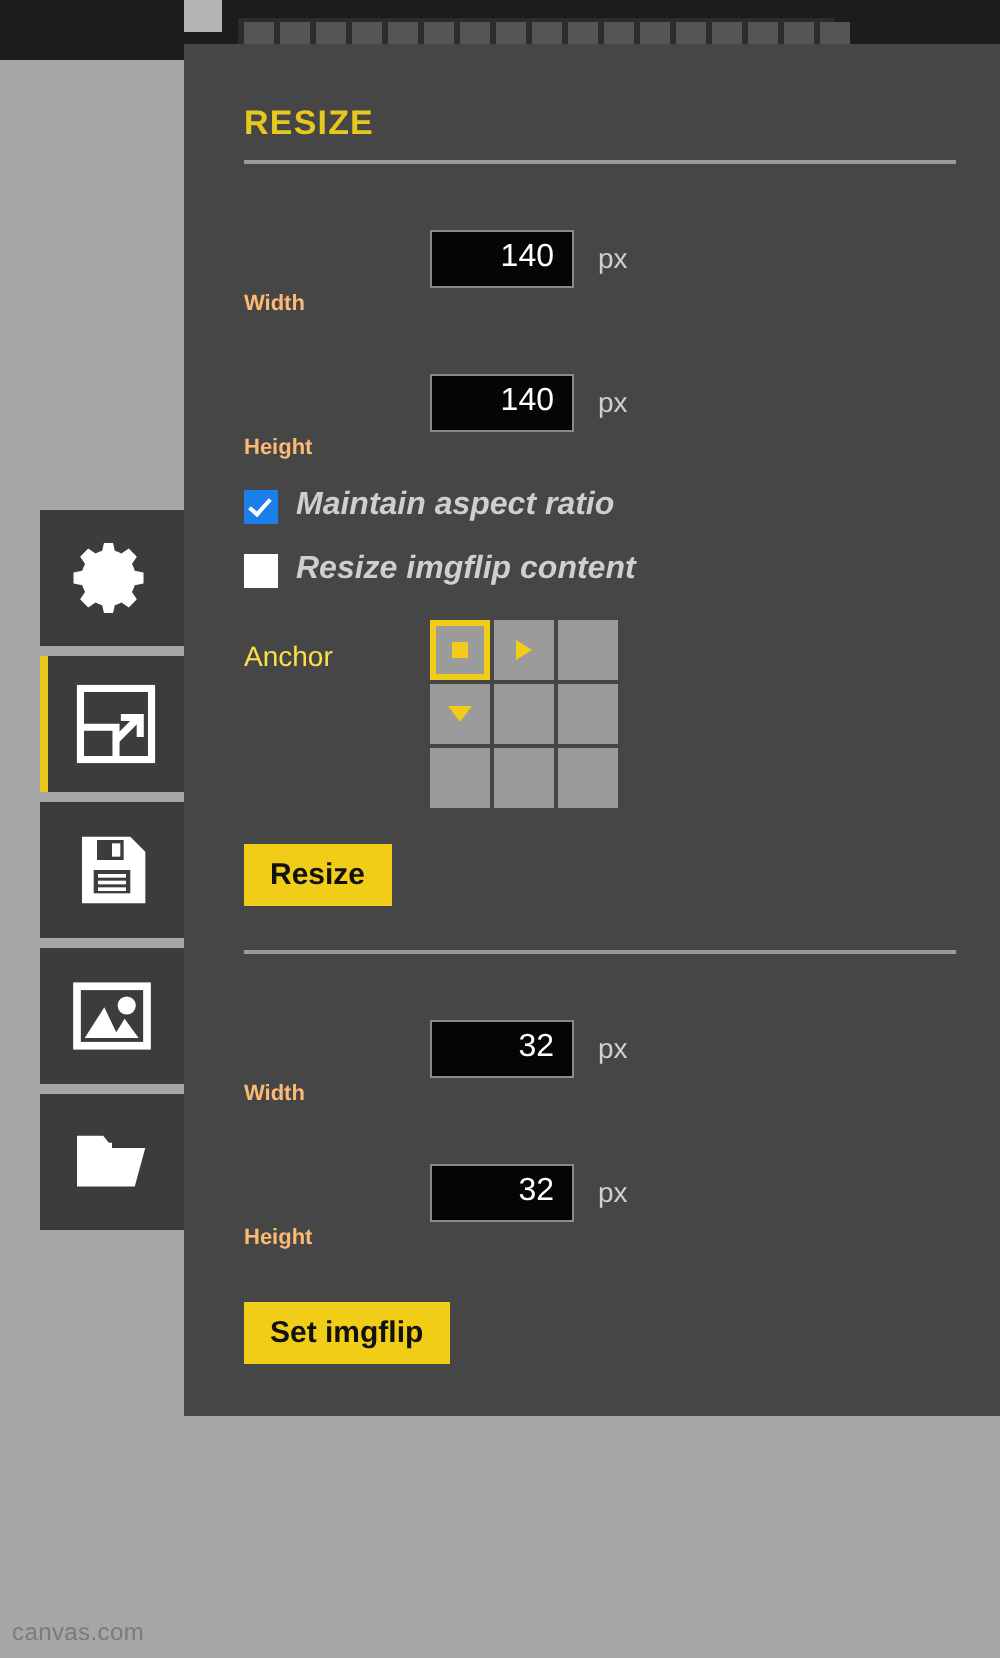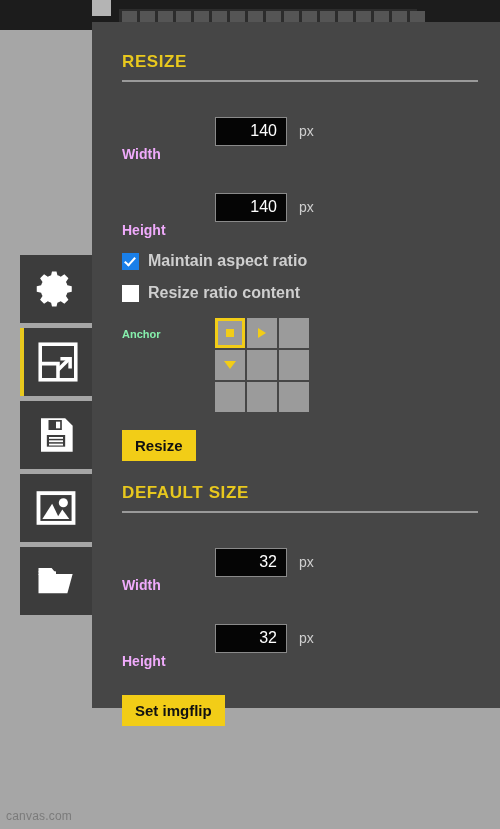--- a/index.html
+++ b/index.html
@@ -129,22 +129,22 @@
     background: #9a9a9a;
     width: 356px;
     margin-bottom: 18px;
   }
   .field-row {
     display: flex;
     align-items: center;
     margin-bottom: 14px;
   }
   .field-label {
-    color: #f0abfc;
-    font-size: 14px;
+    color: #fdba74;
+    font-size: 11px;
     font-weight: bold;
     width: 93px;
     flex: 0 0 auto;
     font-family: "Liberation Sans", sans-serif;
     margin-top: 46px;
   }
   .num-input {
     width: 72px;
     height: 29px;
     background: #050505;
@@ -164,20 +164,21 @@
     font-weight: normal;
     margin-left: 12px;
     font-family: "Liberation Sans", sans-serif;
   }
 
   .check-row {
     display: flex;
     align-items: flex-end;
     margin-bottom: 14px;
     margin-top: 6px;
+    font-style: italic;
   }
   .cbox {
     width: 17px;
     height: 17px;
     flex: 0 0 auto;
     box-sizing: border-box;
     position: relative;
     background: #ffffff;
   }
   .cbox.checked {
@@ -202,23 +203,23 @@
     font-family: "Liberation Sans", sans-serif;
   }
 
   .anchor-row {
     display: flex;
     align-items: flex-start;
     margin-top: 16px;
     margin-bottom: 18px;
   }
   .anchor-label {
-    color: #86efac;
-    font-size: 11px;
-    font-weight: bold;
+    color: #fde047;
+    font-size: 14px;
+    font-weight: normal;
     width: 93px;
     flex: 0 0 auto;
     padding-top: 10px;
     font-family: "Liberation Sans", sans-serif;
   }
   .anchor-grid {
     display: grid;
     grid-template-columns: repeat(3, 30px);
     grid-template-rows: repeat(3, 30px);
     gap: 2px;
@@ -377,21 +378,21 @@
         <span class="unit">px</span>
       </div>
 
       <div class="check-row">
         <span class="cbox checked"></span>
         <span class="check-label">Maintain aspect ratio</span>
       </div>
 
       <div class="check-row">
         <span class="cbox"></span>
-        <span class="check-label">Resize ratio content</span>
+        <span class="check-label">Resize imgflip content</span>
       </div>
 
       <div class="anchor-row">
         <span class="anchor-label">Anchor</span>
         <div class="anchor-grid" id="anchor-grid">
             <div class="anchor-cell selected">
               <span class="anchor-dot"></span>
             </div>
             <div class="anchor-cell">
               <span class="arrow-right"></span>
@@ -405,21 +406,20 @@
             <div class="anchor-cell"></div>
             <div class="anchor-cell"></div>
             <div class="anchor-cell"></div>
           </div>
       </div>
 
       <button class="yellow-btn">Resize</button>
 
       <div class="spacer-22"></div>
 
-      <div class="section-title">DEFAULT SIZE</div>
       <div class="divider"></div>
 
       <div class="field-row">
         <span class="field-label">Width</span>
         <input class="num-input" type="text" value="32" style="">
         <span class="unit">px</span>
       </div>
 
       <div class="field-row">
         <span class="field-label">Height</span>

